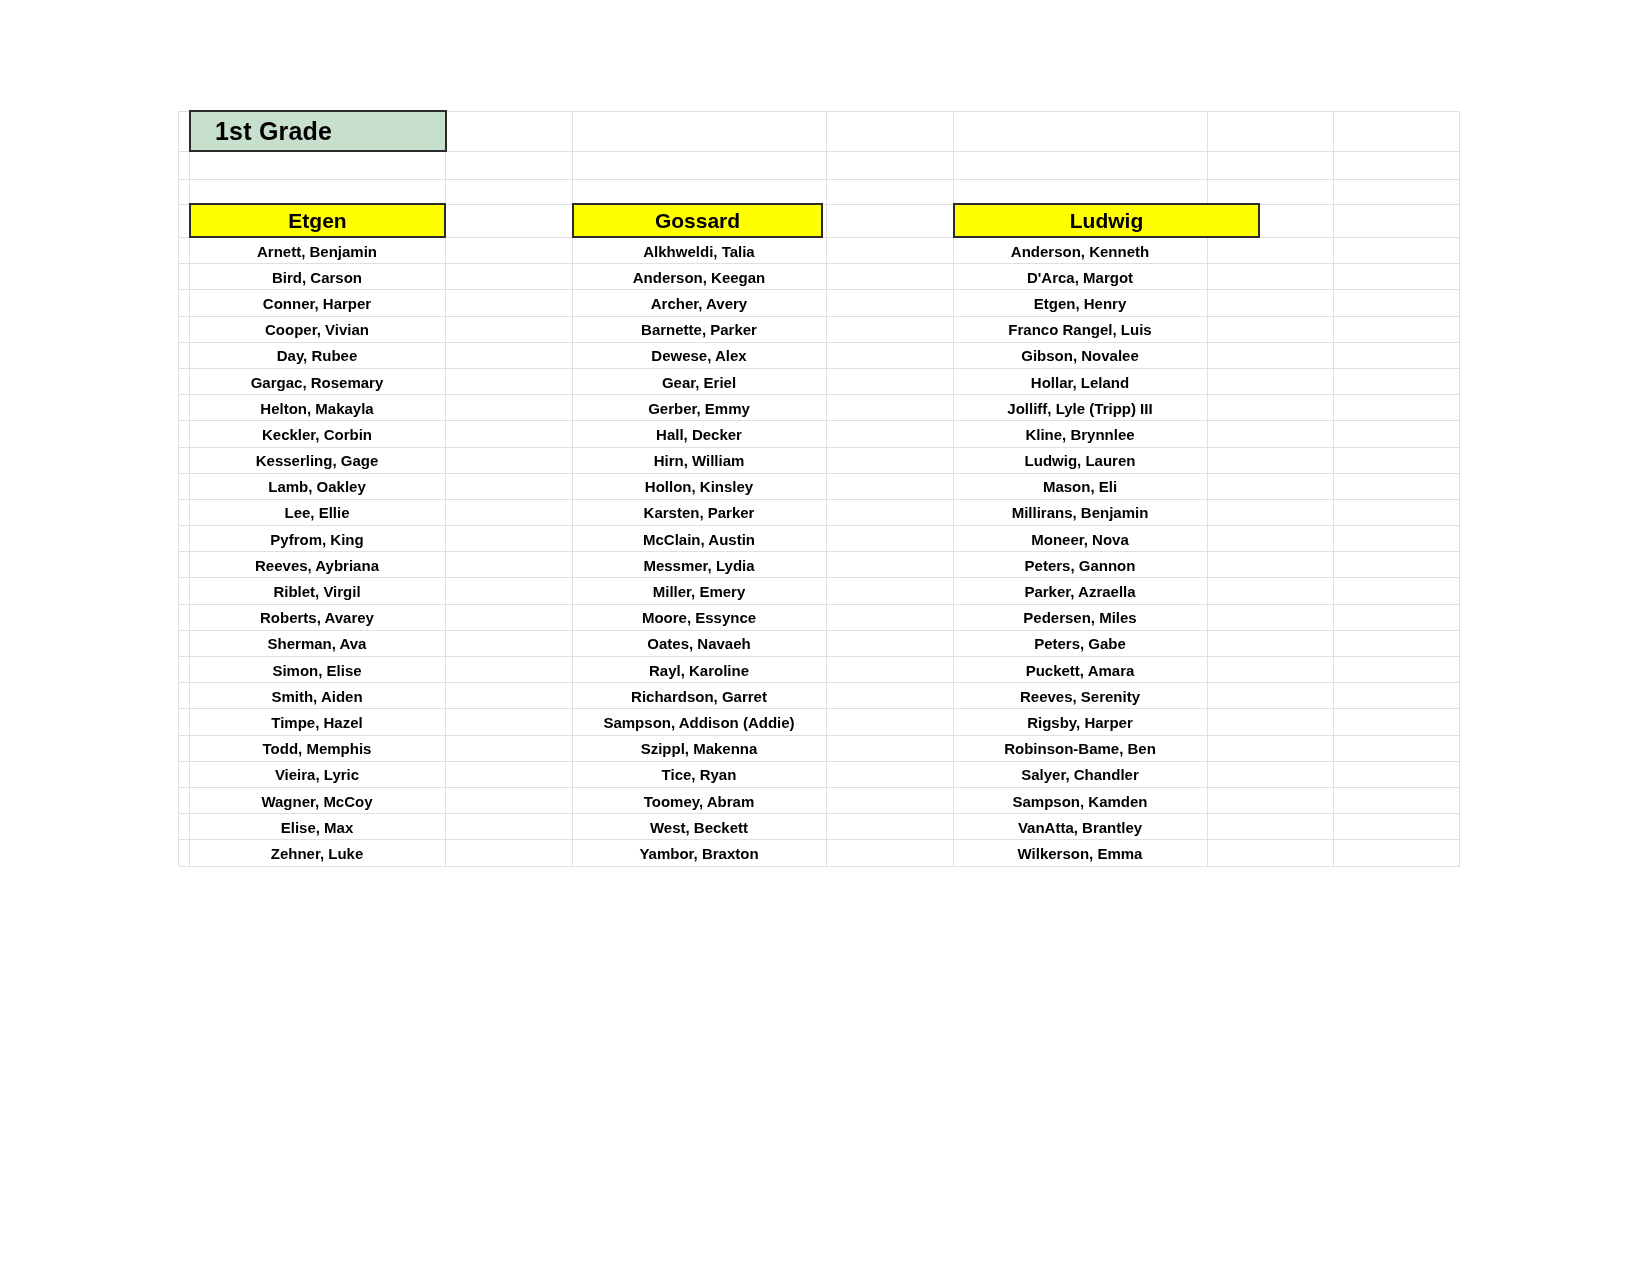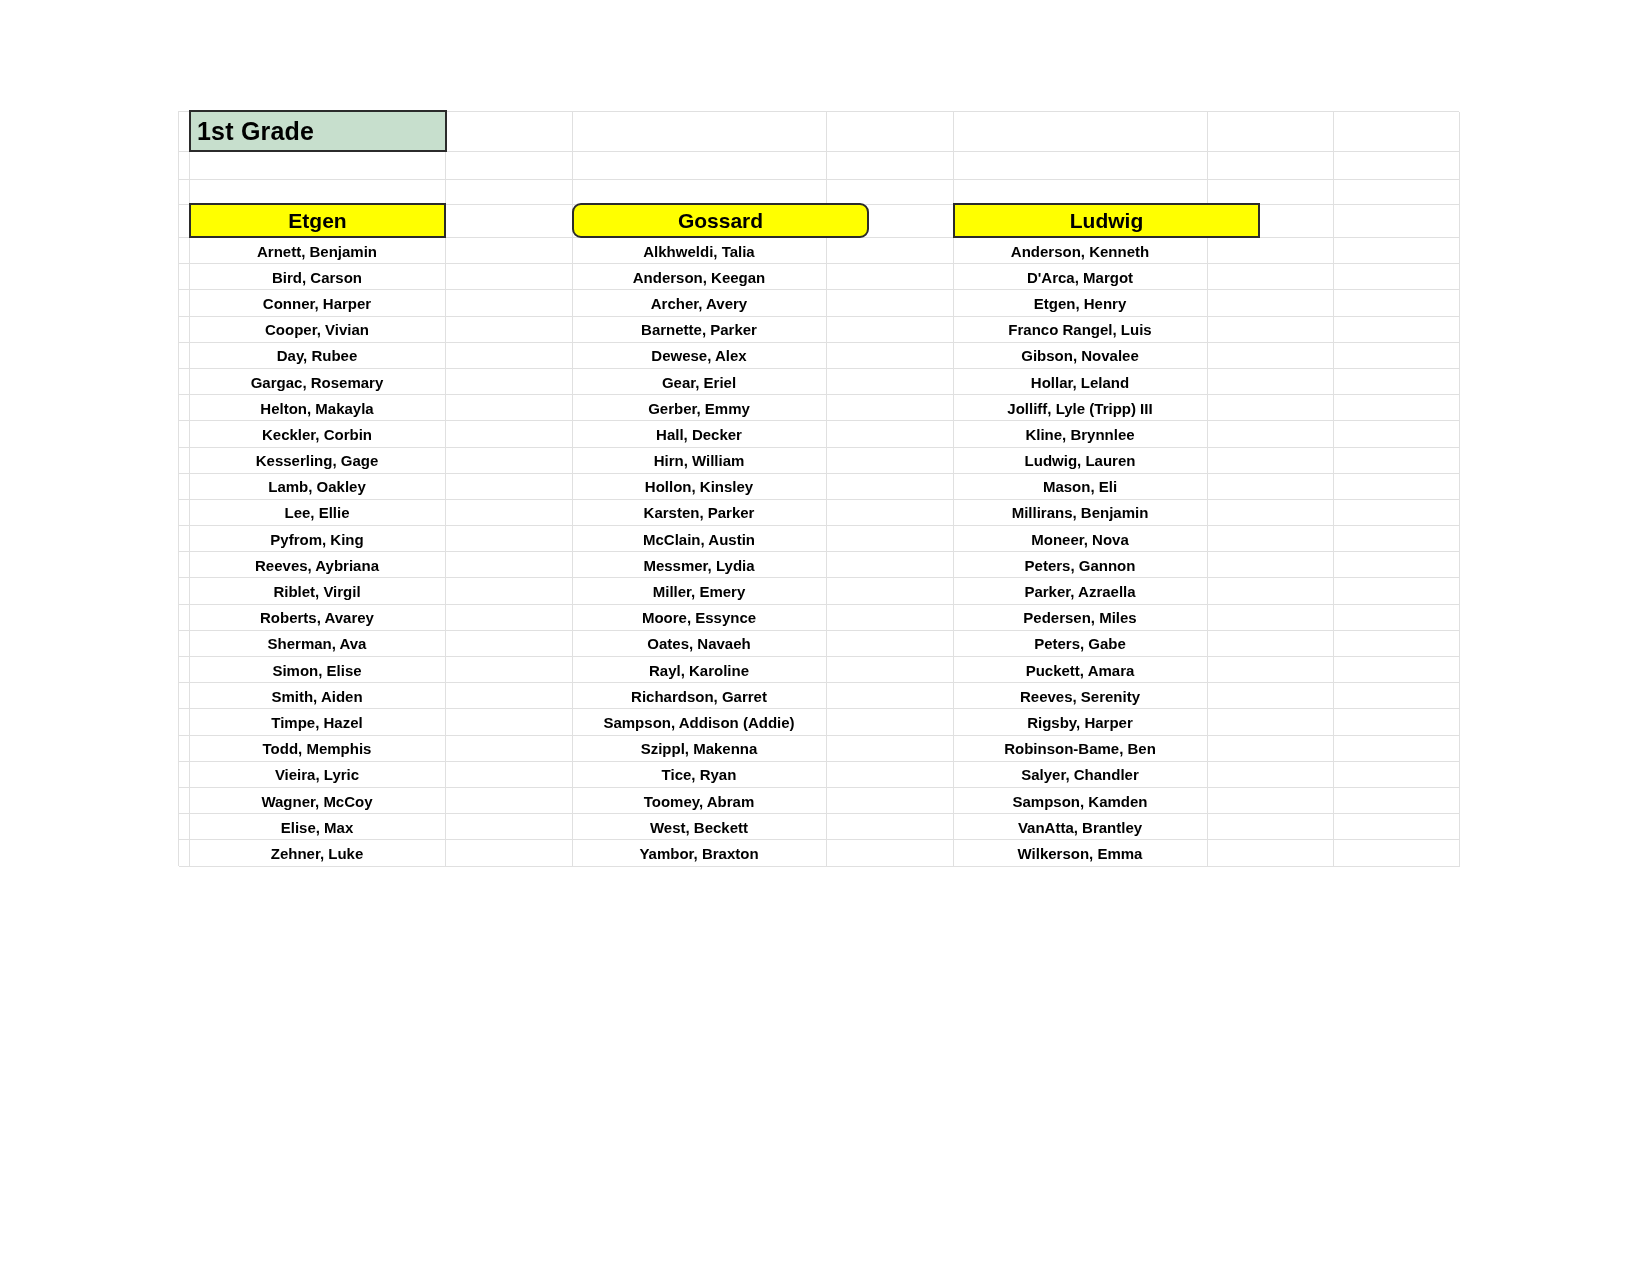--- a/index.html
+++ b/index.html
@@ -35,35 +35,35 @@
     border-bottom: 1px solid var(--grid-line);
   }
   
   .title-cell {
     position: absolute;
     left: 189px; top: 110px;
     width: 258px; height: 42px;
     background: var(--title-bg);
     border: 2px solid var(--cell-border);
     display: flex; align-items: center;
-    padding-left: 6px;
+    padding-left: 24px;
     font-size: 25px; font-weight: bold;
     letter-spacing: 0.2px;
   }
   
   .teacher-header {
     position: absolute;
     top: 203px; height: 35px;
     background: var(--header-bg);
     border: 2px solid var(--cell-border);
     display: flex; align-items: center; justify-content: center;
     font-size: 21px; font-weight: bold; text-align: right;
   }
   .hdr-0 { left: 189px; width: 257px; }
-  .hdr-1 { left: 572px; width: 297px; border-radius: 9px; }
+  .hdr-1 { left: 572px; width: 251px; }
   .hdr-2 { left: 953px; width: 307px; }
   
   .roster {
     position: absolute;
     top: 238px;
     display: flex; flex-direction: column; font-weight: bold;
   }
   .ros-0 { left: 189px; width: 256px; }
   .ros-1 { left: 572px; width: 254px; }
   .ros-2 { left: 953px; width: 254px; }

